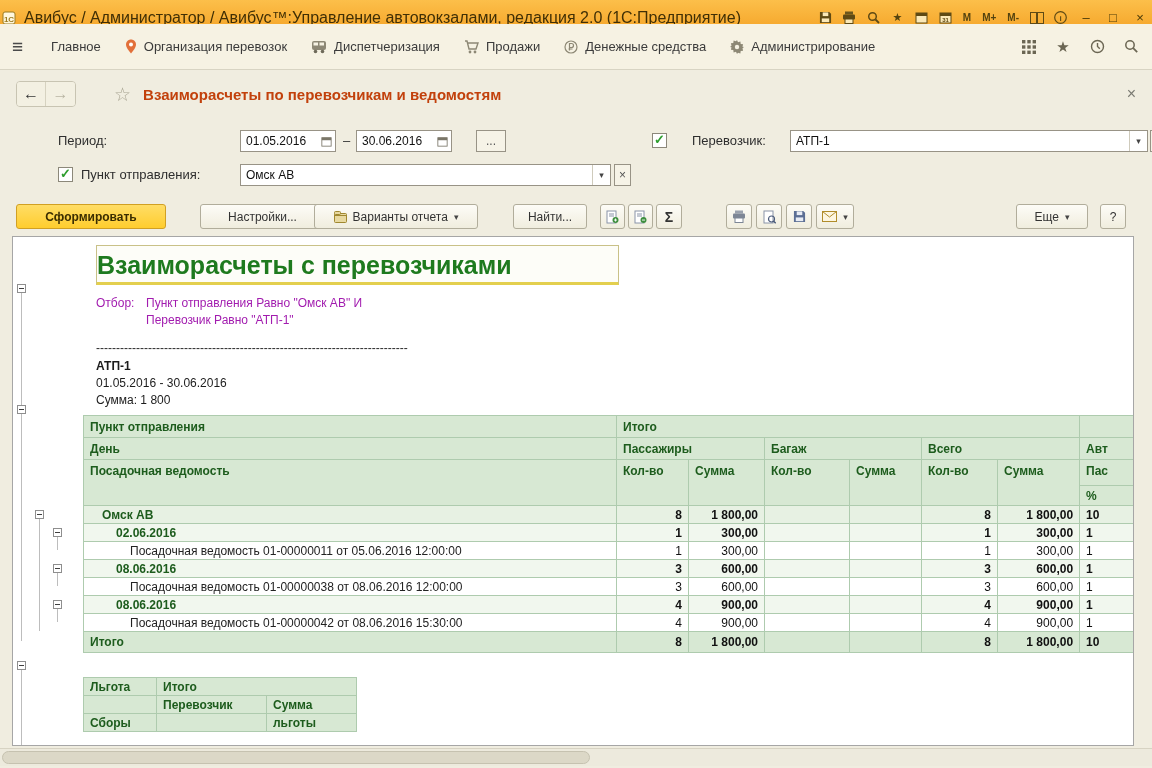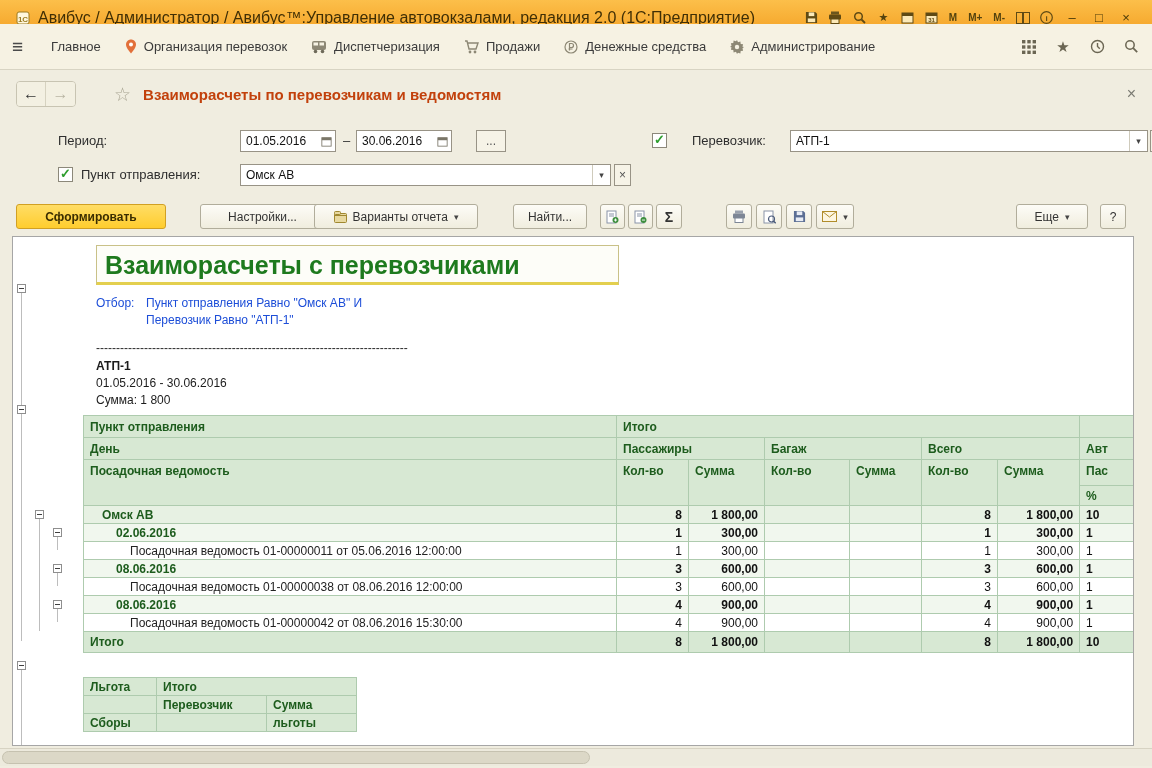--- a/index.html
+++ b/index.html
@@ -2,21 +2,21 @@
 <html><head>
 <meta charset="utf-8">
 <style>
   * { margin:0; padding:0; box-sizing:border-box; }
   html,body { width:1152px; height:768px; overflow:hidden; font-family:"Liberation Sans",sans-serif; }
   .window { position:relative; width:1152px; height:768px; background:#f0ede0; overflow:hidden; }
 
   
   .titlebar { position:absolute; top:0; left:0; right:0; height:36px;
     background:linear-gradient(180deg,#fcbf4a,#f4a124); border-bottom:1px solid #cf8f1c;
-    display:flex; align-items:center; padding:0 16px; }
+    display:flex; align-items:center; padding:0 2px; }
   .app-ico { width:16px; height:16px; margin-right:6px; display:flex; align-items:center; }
   .title-text { font-size:16px; color:#402f05; white-space:nowrap; overflow:hidden; }
   .tb-icons { margin-left:auto; display:flex; align-items:center; gap:7px; }
   .tbi { width:17px; height:17px; display:flex; align-items:center; justify-content:center;
     font-size:11px; color:#54430f; cursor:pointer; }
   .tbi.txt { font-weight:bold; font-size:10px; width:auto; padding:0 2px; }
   .winbtn { width:20px; height:18px; display:flex; align-items:center; justify-content:center;
     font-size:13px; color:#4a3a08; cursor:pointer; }
 
   
@@ -66,24 +66,24 @@
   .btn .glyph { font-weight:bold; font-size:14px; color:#333; }
 
   
   .report { position:absolute; top:236px; left:12px; width:1122px; height:510px; background:#fff;
     border:1px solid #a6a6a6; overflow:hidden; }
   .gutter { position:absolute; left:0; top:0; width:70px; height:510px; }
   .tbox2 { position:absolute; width:9px; height:9px; border:1px solid #8e8e8e; background:#fff; cursor:pointer; }
   .tbox2::after { content:""; position:absolute; left:1px; top:3px; width:5px; height:1px; background:#3f3f3f; }
   .tline { position:absolute; width:1px; background:#bdbdbd; }
   .rbody { position:absolute; left:70px; top:0; width:1052px; height:510px; overflow:hidden; }
-  .rtitle { margin:8px 0 0 13px; width:523px; height:40px; line-height:38px; padding-left:8px;
+  .rtitle { margin:8px 0 0 13px; width:523px; height:40px; line-height:38px; 
     font-size:25px; font-weight:bold; color:#1e7a1e; border:1px solid #c9c188;
     border-bottom:3px solid #e3cf4e; background:#fdfdf8; cursor:default; }
-  .otbor { margin:10px 0 0 13px; display:flex; font-size:12px; color:#1d4ed8; }
+  .otbor { margin:10px 0 0 13px; display:flex; font-size:12px; color:#a21caf; }
   .otbor .olabel { width:50px; line-height:17px; }
   .otbor .olines div { line-height:17px; }
   .dashline { margin:12px 0 0 13px; font-size:12px; color:#2a2a2a; height:17px; white-space:nowrap; overflow:hidden; width:330px; }
   .cline { margin-left:13px; font-size:12px; color:#1c1c1c; line-height:17px; }
   .cline.b { font-weight:bold; }
 
   table.rep { border-collapse:collapse; table-layout:fixed; font-size:12px; margin-top:6px; width:1086px; }
   table.rep td { border:1px solid #aecbae; padding:1px 6px; overflow:hidden; white-space:nowrap; }
   .hdr { background:#d7e8d3; color:#1d5c1d; font-weight:bold; text-align:left; }
   tr.hr1 td { height:22px; } tr.hr2 td { height:22px; } tr.hr3 td { height:26px; vertical-align:top; padding-top:4px; } tr.hr4 td { height:20px; }

